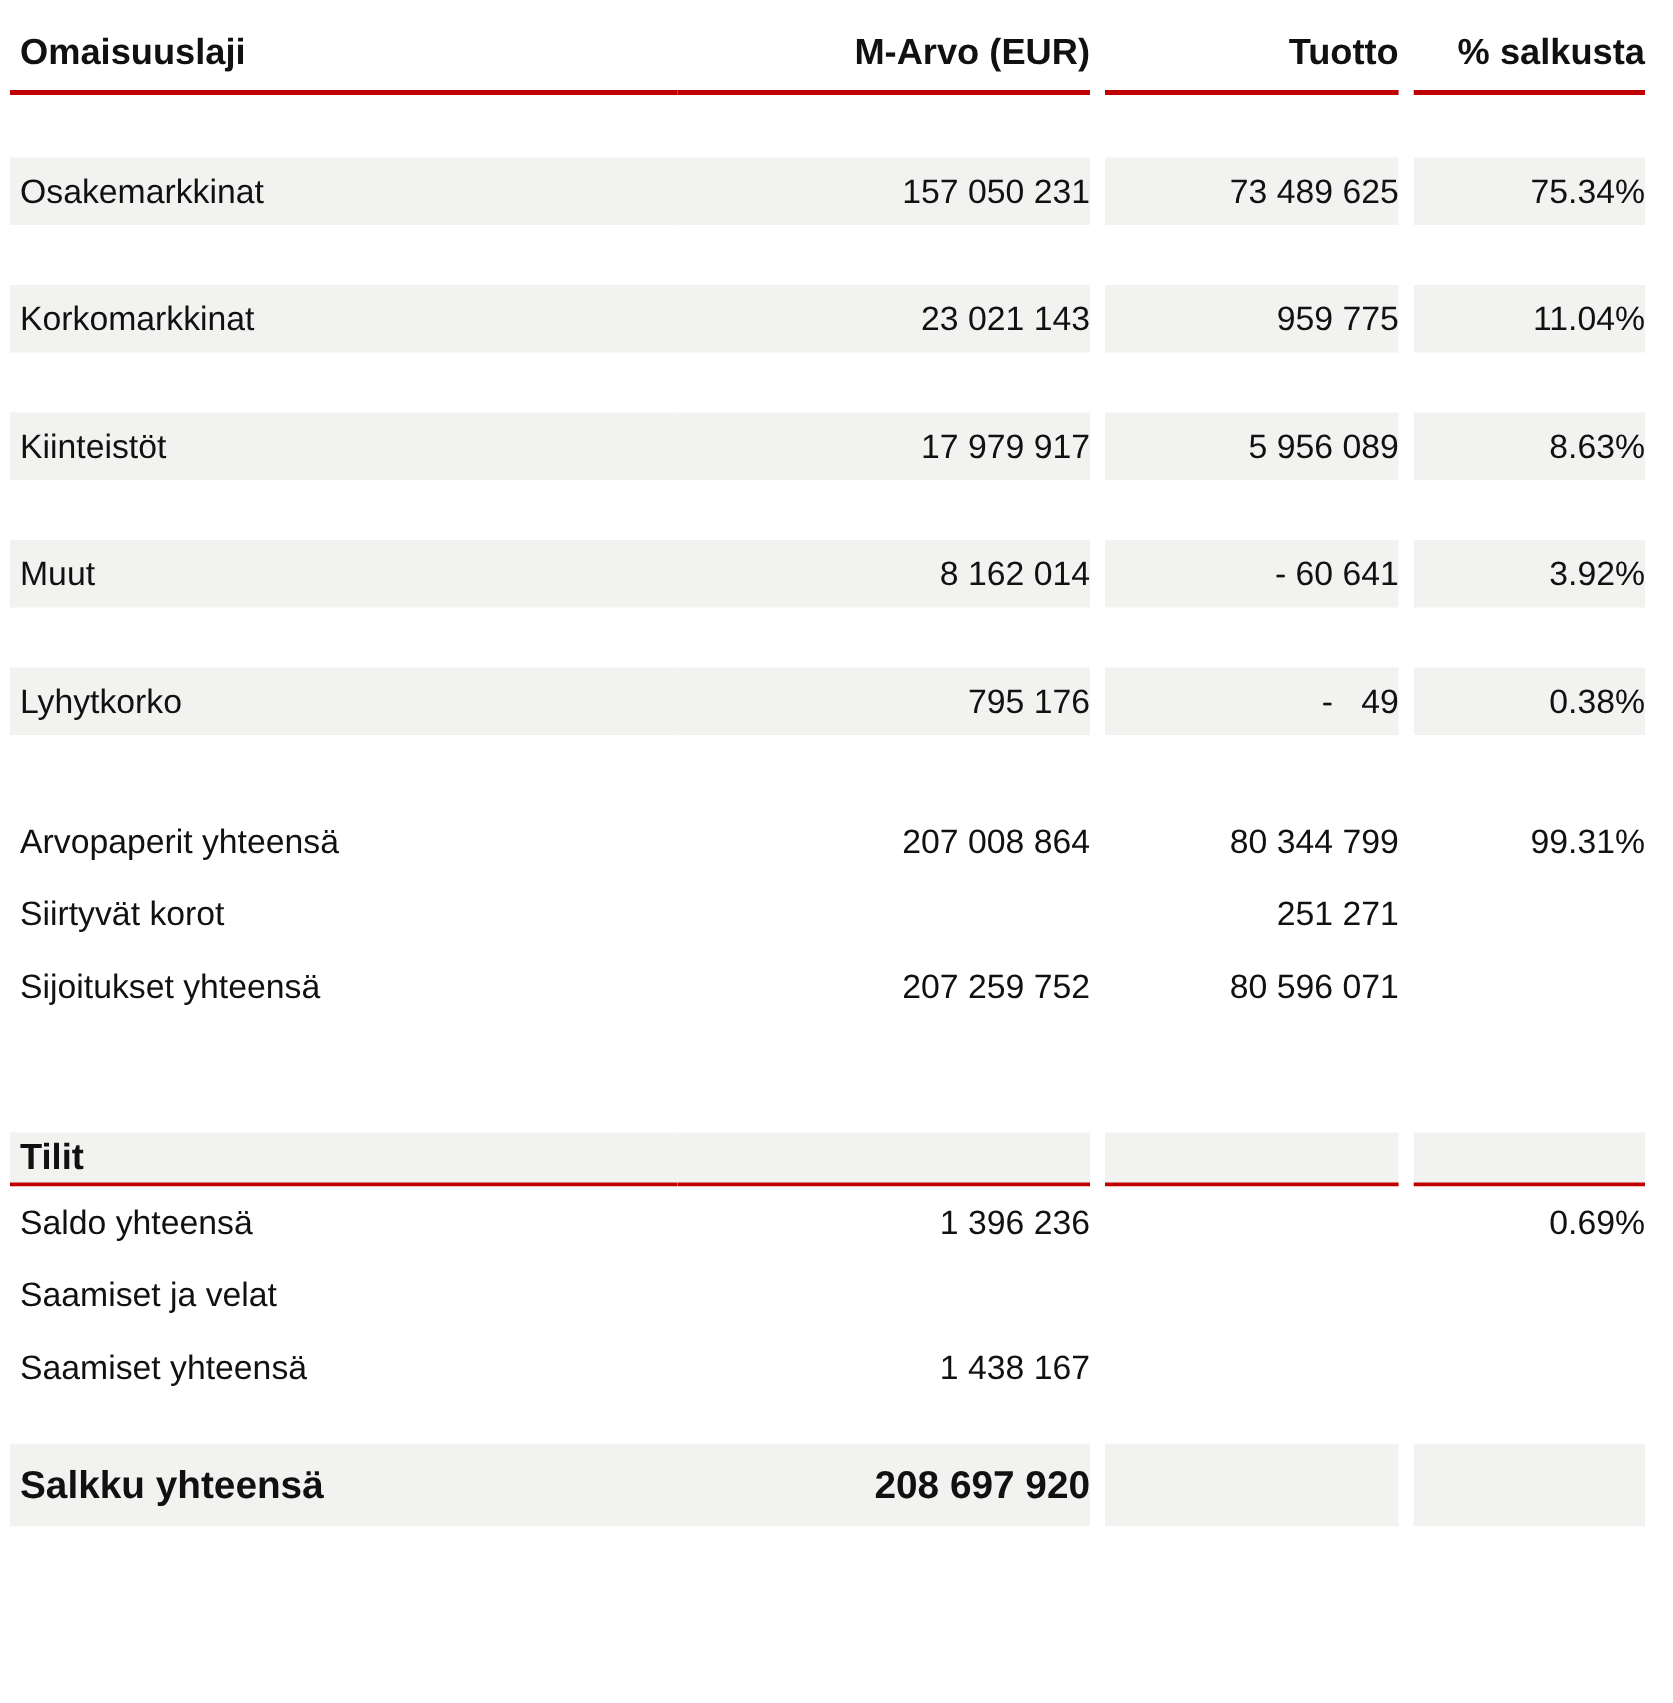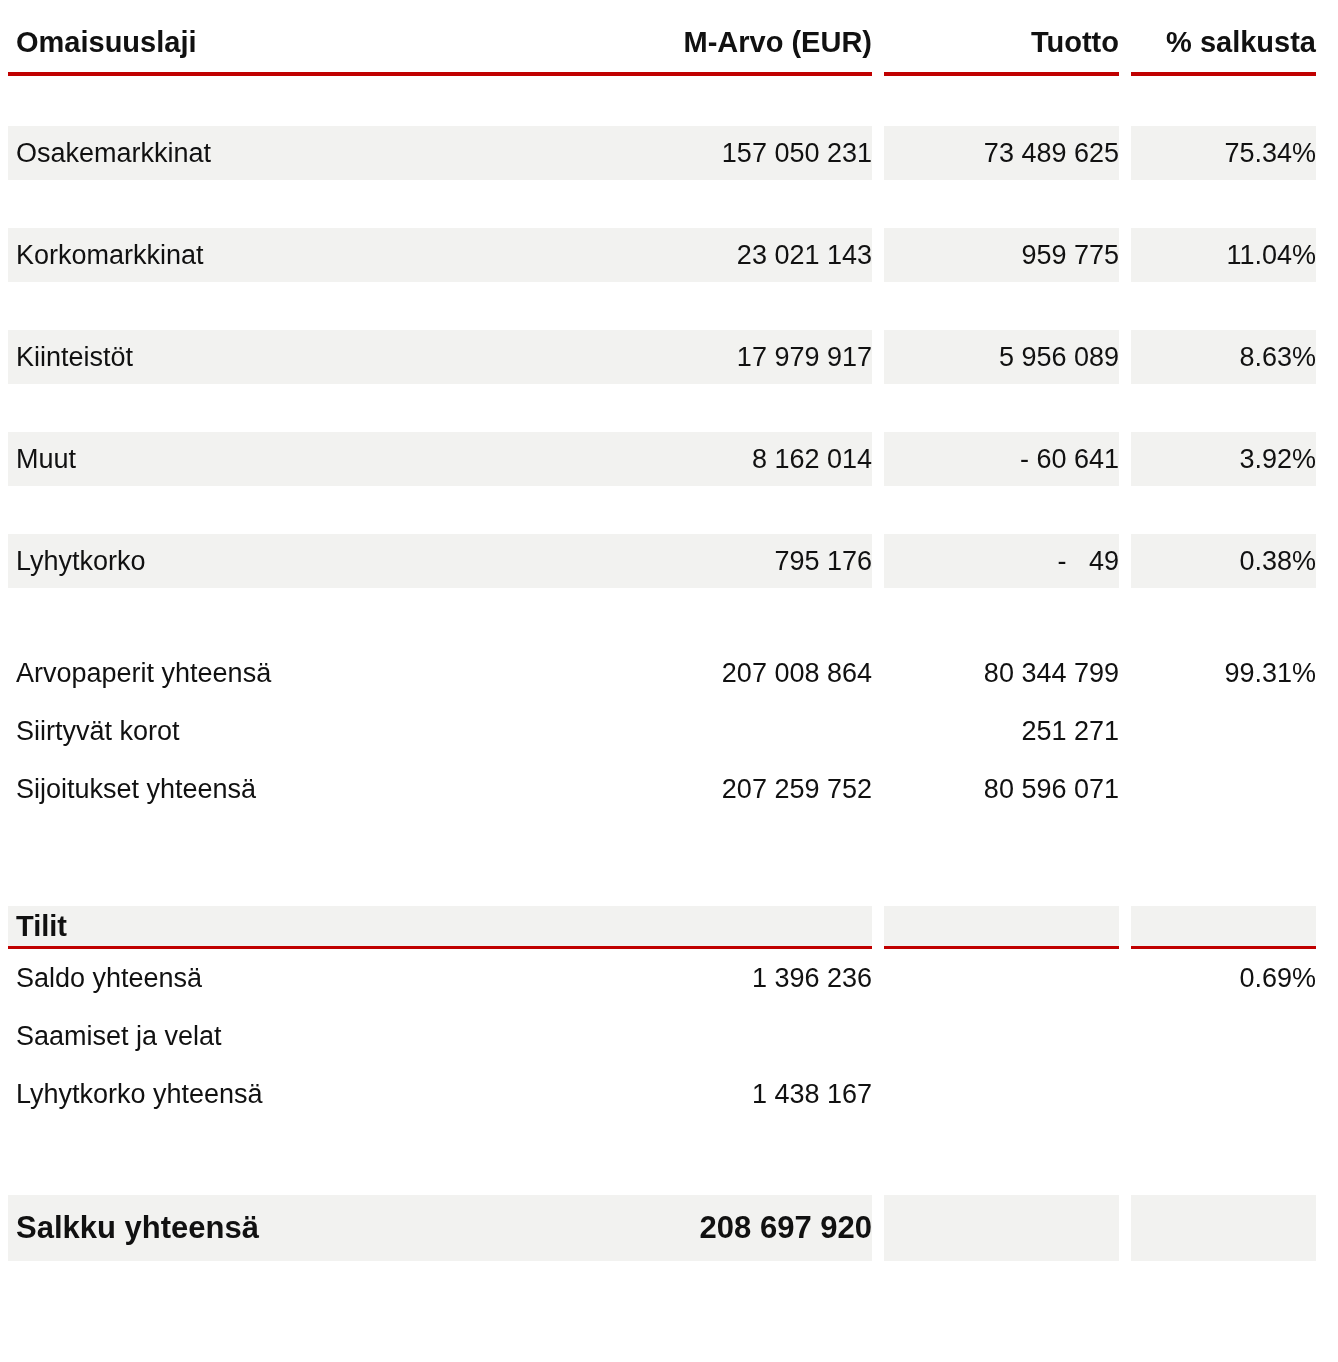--- a/index.html
+++ b/index.html
@@ -39,21 +39,21 @@
   .plain-row { height: 58px; font-size: 27px; }
   .summary-start { margin-top: 56px; }
 
   .section-row { margin-top: 88px; height: 43px; font-size: 29px; }
   .section-row .cell {
     background: var(--band-gray, #f2f2f0);
     font-weight: bold;
     border-bottom: 3px solid var(--accent-red, #c00000);
   }
 
-  .total-row { margin-top: 72px; height: 66px; font-size: 31px; }
+  .total-row { margin-top: 32px; height: 66px; font-size: 31px; }
   .total-row .cell { background: var(--band-gray, #f2f2f0); font-weight: bold; }
 </style>
 </head>
 <body>
 
 <div class="report">
 
   <div class="row header-row">
     <div class="cell label">Omaisuuslaji</div>
     <div class="cell num">M-Arvo (EUR)</div>
@@ -156,21 +156,21 @@
   <div class="row plain-row">
     <div class="cell label">Saamiset ja velat</div>
     <div class="cell num"></div>
     <div class="spacer"></div>
     <div class="cell num"></div>
     <div class="spacer"></div>
     <div class="cell num"></div>
   </div>
 
   <div class="row plain-row">
-    <div class="cell label">Lyhytkorko yhteensä</div>
+    <div class="cell label">Saamiset yhteensä</div>
     <div class="cell num">1 438 167</div>
     <div class="spacer"></div>
     <div class="cell num"></div>
     <div class="spacer"></div>
     <div class="cell num"></div>
   </div>
 
   <div class="row total-row">
     <div class="cell label">Salkku yhteensä</div>
     <div class="cell num">208 697 920</div>

